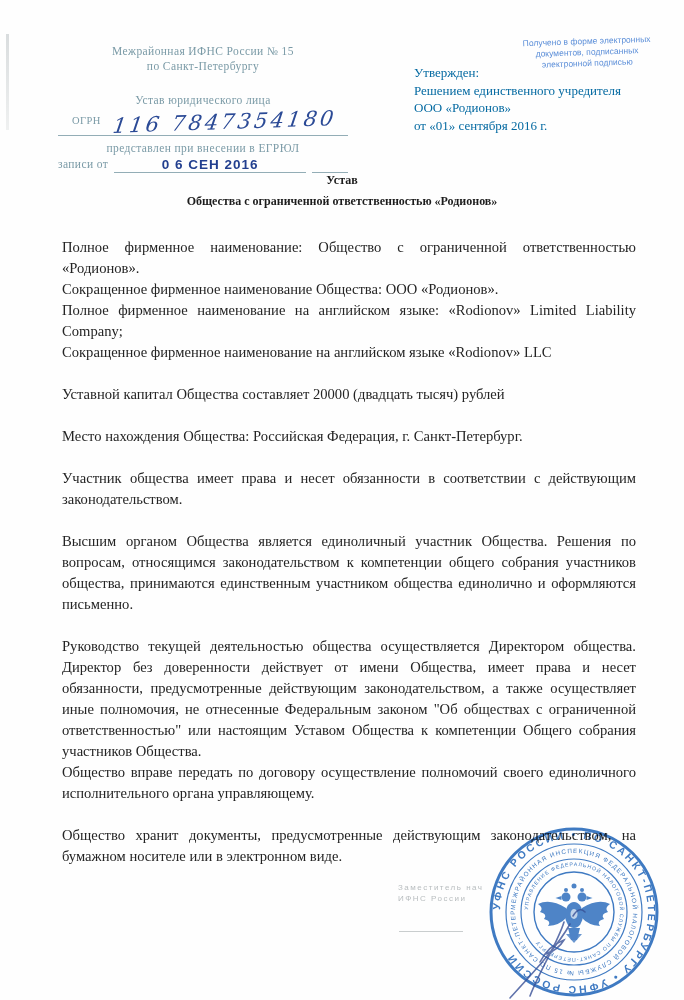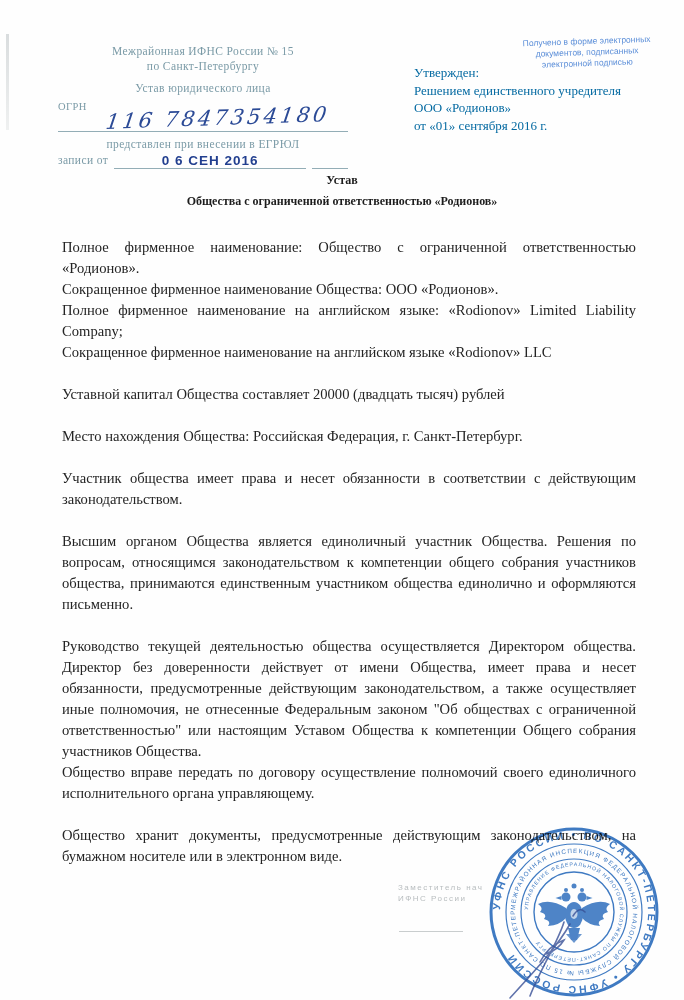--- a/index.html
+++ b/index.html
@@ -9,24 +9,24 @@
   }
   .page { position:absolute; inset:0; background:#fefefe; }
 
   
   .scan-left { position:absolute; left:6px; top:34px; width:3px; height:96px;
     background:linear-gradient(#c9ced0,#e9ebeb); opacity:.7; }
 
   
   .reg-stamp { position:absolute; left:58px; top:44px; width:290px; text-align:center;
     color:rgba(111,145,158,.92); font-size:11.5px; line-height:15px; letter-spacing:.4px; }
-  .reg-stamp .l3 { margin-top:7px; }
+  .reg-stamp .l3 { margin-top:19px; }
   .ogrn-row { display:flex; align-items:flex-end; margin-top:3px; text-align:left;
     border-bottom:1px solid rgba(111,145,158,.75); padding-bottom:1px; }
-  .ogrn-label { font-size:10.5px; padding-bottom:16px; white-space:nowrap; }
+  .ogrn-label { font-size:10.5px; padding-bottom:6px; white-space:nowrap;margin-left:14px; }
   .ogrn-value { flex:1; text-align:center; font-family:"DejaVu Serif",serif; font-style:italic;
     font-size:21px; line-height:23px; color:#2b4a96; letter-spacing:3px;
     transform:skewX(-10deg) rotate(-2deg); white-space:nowrap; }
   .egrul-line { margin-top:5px; }
   .zapisi-row { display:flex; margin-top:1px; text-align:left; font-size:11.5px; }
   .zapisi-word { white-space:nowrap; }
   .blank-line { flex:1; border-bottom:1px solid rgba(111,145,158,.75); height:15px; position:relative; margin:0 6px; }
   .date-stamp { position:absolute; left:50%; bottom:0; transform:translateX(-50%);
     font-family:Liberation Sans, sans-serif; font-weight:bold; font-size:13.5px;
     color:#223f8f; letter-spacing:1px; white-space:nowrap; }

